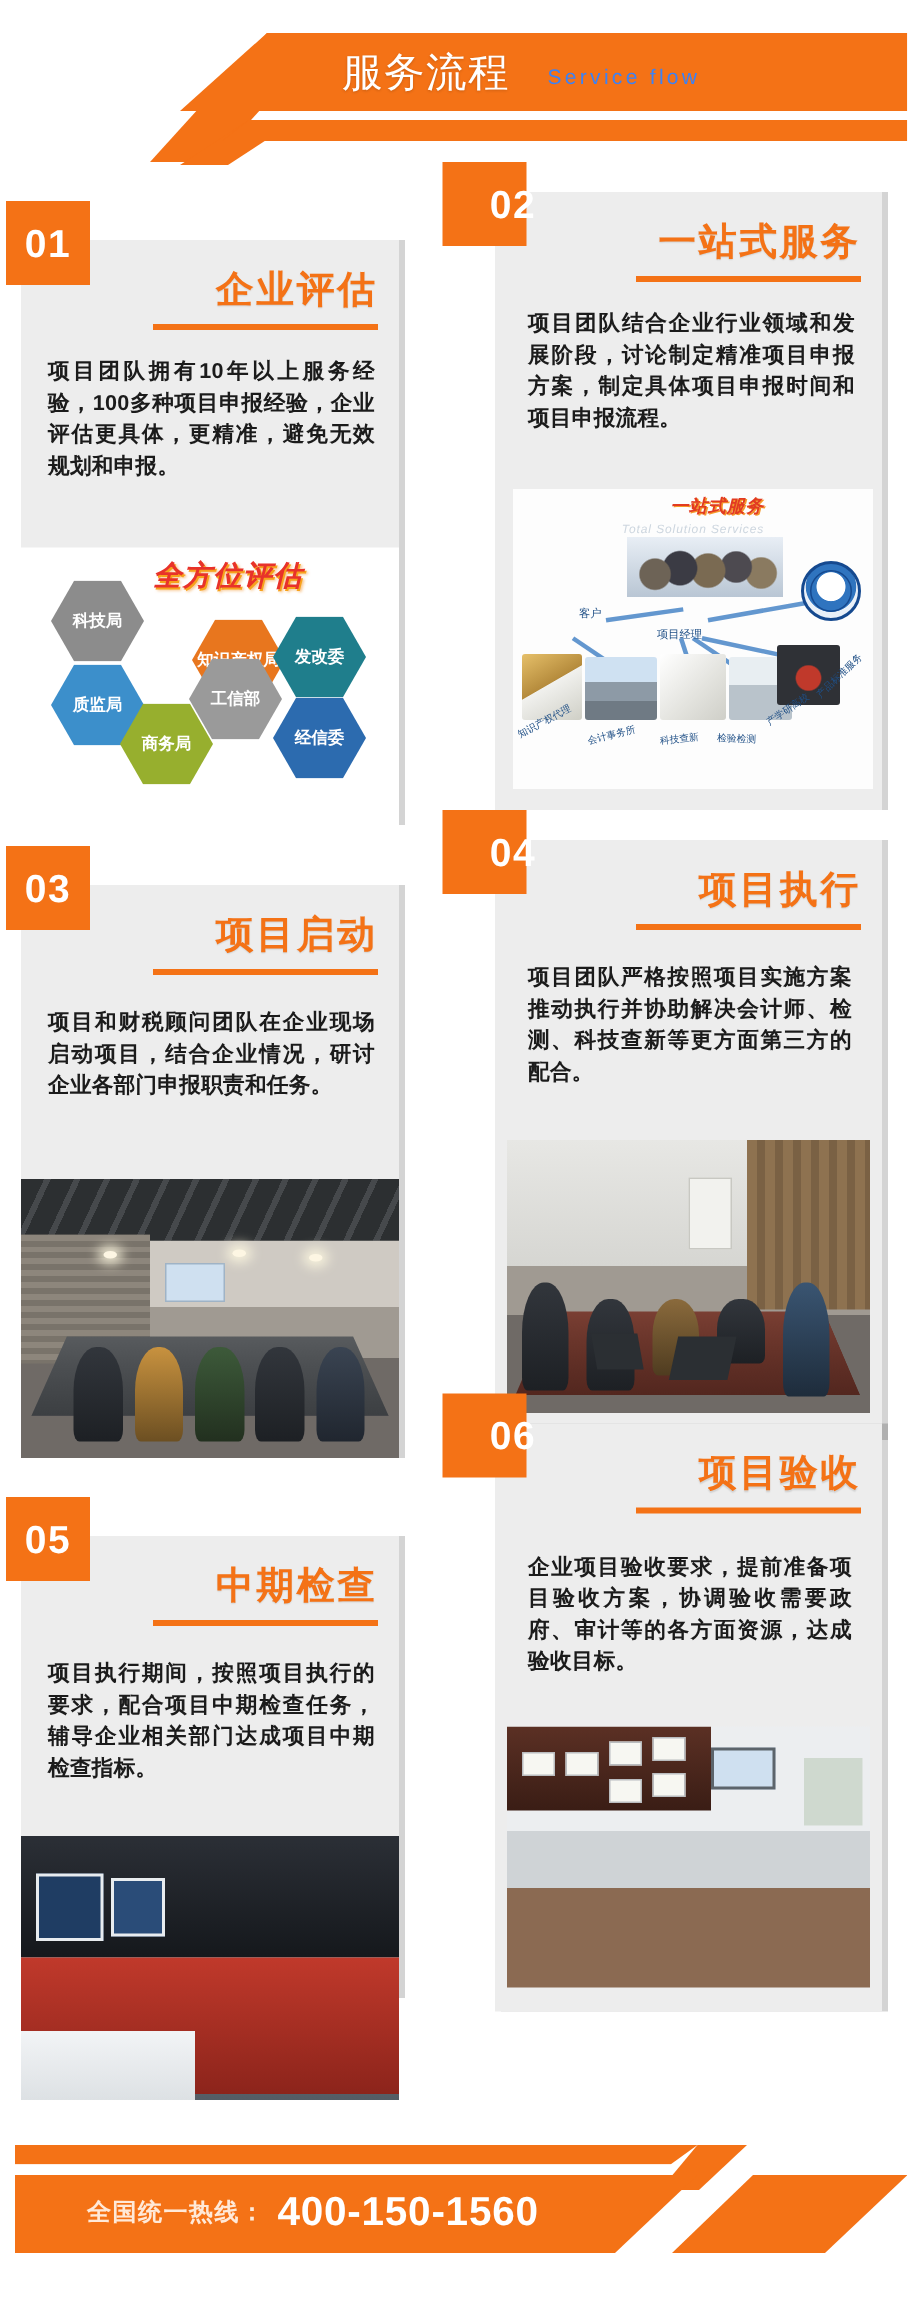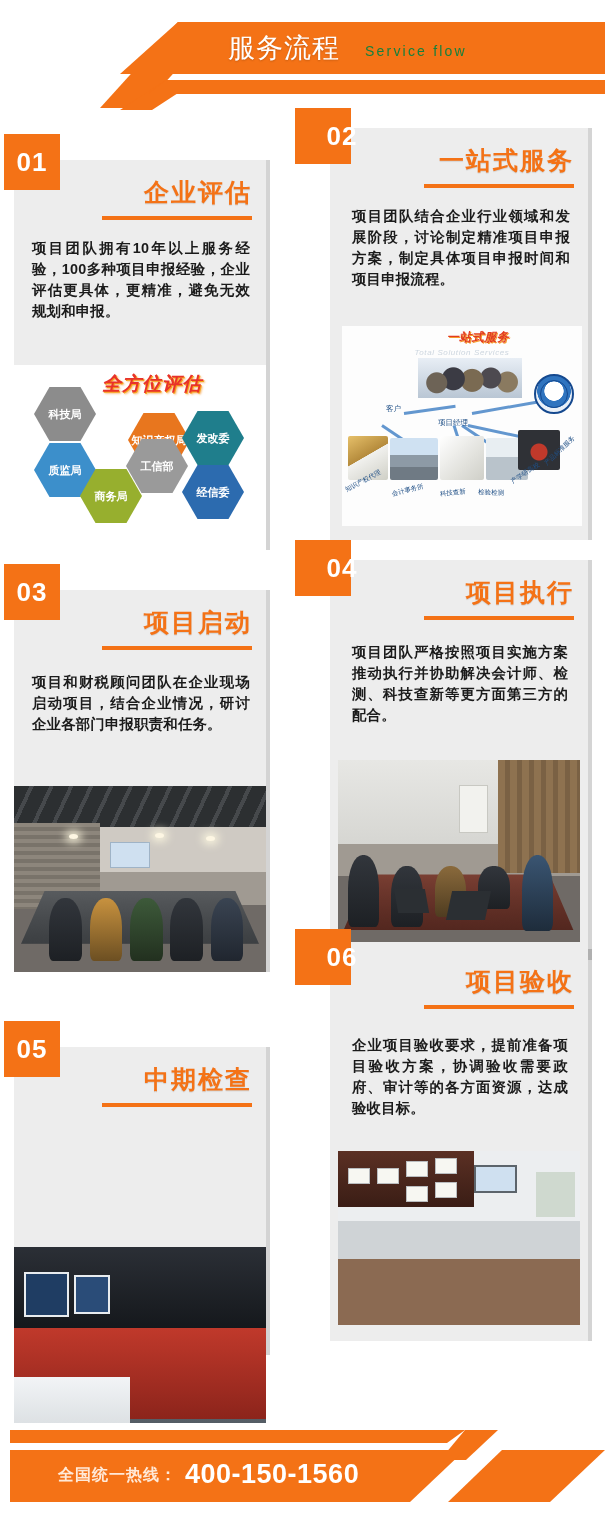--- a/index.html
+++ b/index.html
@@ -34,21 +34,21 @@
     clip-path: polygon(46px 0, 78px 0, 32px 30px, 0 30px);
   }
   .header-title {
     position:absolute; left:228px; top:28px;
     color:#ffffff; font-size:27px; font-weight:normal;
     letter-spacing:1px; line-height:40px;
     text-shadow: 0 1px 2px rgba(0,0,0,.18);
   }
   .header-sub {
     position:absolute; left:365px; top:38px;
-    color:#15803d; font-size:14px; letter-spacing:2.2px; line-height:26px;
+    color:#3b82f6; font-size:14px; letter-spacing:2.2px; line-height:26px;
     font-weight:400;
   }
 
   
   .card {
     position:absolute;
     background:#EDEDED;
     box-shadow: 4px 0 0 rgba(0,0,0,0.17);
   }
   .card .badge {
@@ -337,24 +337,25 @@
       <div class="person" style="left:4%;  bottom:8%; height:40%;"></div>
       <div class="person" style="left:22%; bottom:8%; height:34%;"></div>
       <div class="person" style="left:40%; bottom:14%; height:28%; background:linear-gradient(180deg,#8a6a3c,#4f3c20);"></div>
       <div class="person" style="left:58%; bottom:18%; height:24%;"></div>
       <div class="person" style="left:76%; bottom:6%; height:42%; background:linear-gradient(180deg,#3a5572,#1e2c3b);"></div>
       <div style="position:absolute;left:46%;bottom:12%;width:16%;height:16%;background:#2b2f33;transform:skewX(-12deg);"></div>
       <div style="position:absolute;left:24%;bottom:16%;width:13%;height:13%;background:#2b2f33;transform:skewX(10deg);"></div>
     </div>
   </div>
 
-  <div class="card left" style="left:14px; top:1047px; width:252px; height:308px;">
+  <div class="card left" style="left:14px; top:1024px; width:252px; height:308px;">
     <div class="badge">05</div>
     <div class="title">中期检查</div>
     <div class="title-rule" style="right:14px; top:56px; width:150px;"></div>
+    <div class="desc" style="left:18px; top:82px; width:218px;">项目执行期间，按照项目执行的要求，配合项目中期检查任务，辅导企业相关部门达成项目中期检查指标。</div>
 
     <div class="photo ph-hall" style="left:0px; top:200px; width:252px; height:176px;">
       <div style="position:absolute;left:4%;top:14%;width:18%;height:26%;background:#1f3d63;border:2px solid #e8ecef;"></div>
       <div style="position:absolute;left:24%;top:16%;width:14%;height:22%;background:#2a4c78;border:2px solid #e8ecef;"></div>
       <div style="position:absolute;left:0;bottom:0;width:46%;height:26%;background:linear-gradient(180deg,#f2f4f6,#dde1e4);"></div>
       <div class="person" style="left:14%; bottom:4%; height:46%; background:linear-gradient(180deg,#2b2f36,#15181c);"></div>
       <div class="person" style="left:28%; bottom:2%; height:52%; background:linear-gradient(180deg,#c0392b,#8c241b);"></div>
       <div class="person" style="left:42%; bottom:4%; height:50%; background:linear-gradient(180deg,#565e66,#2e343a);"></div>
 
     </div>

